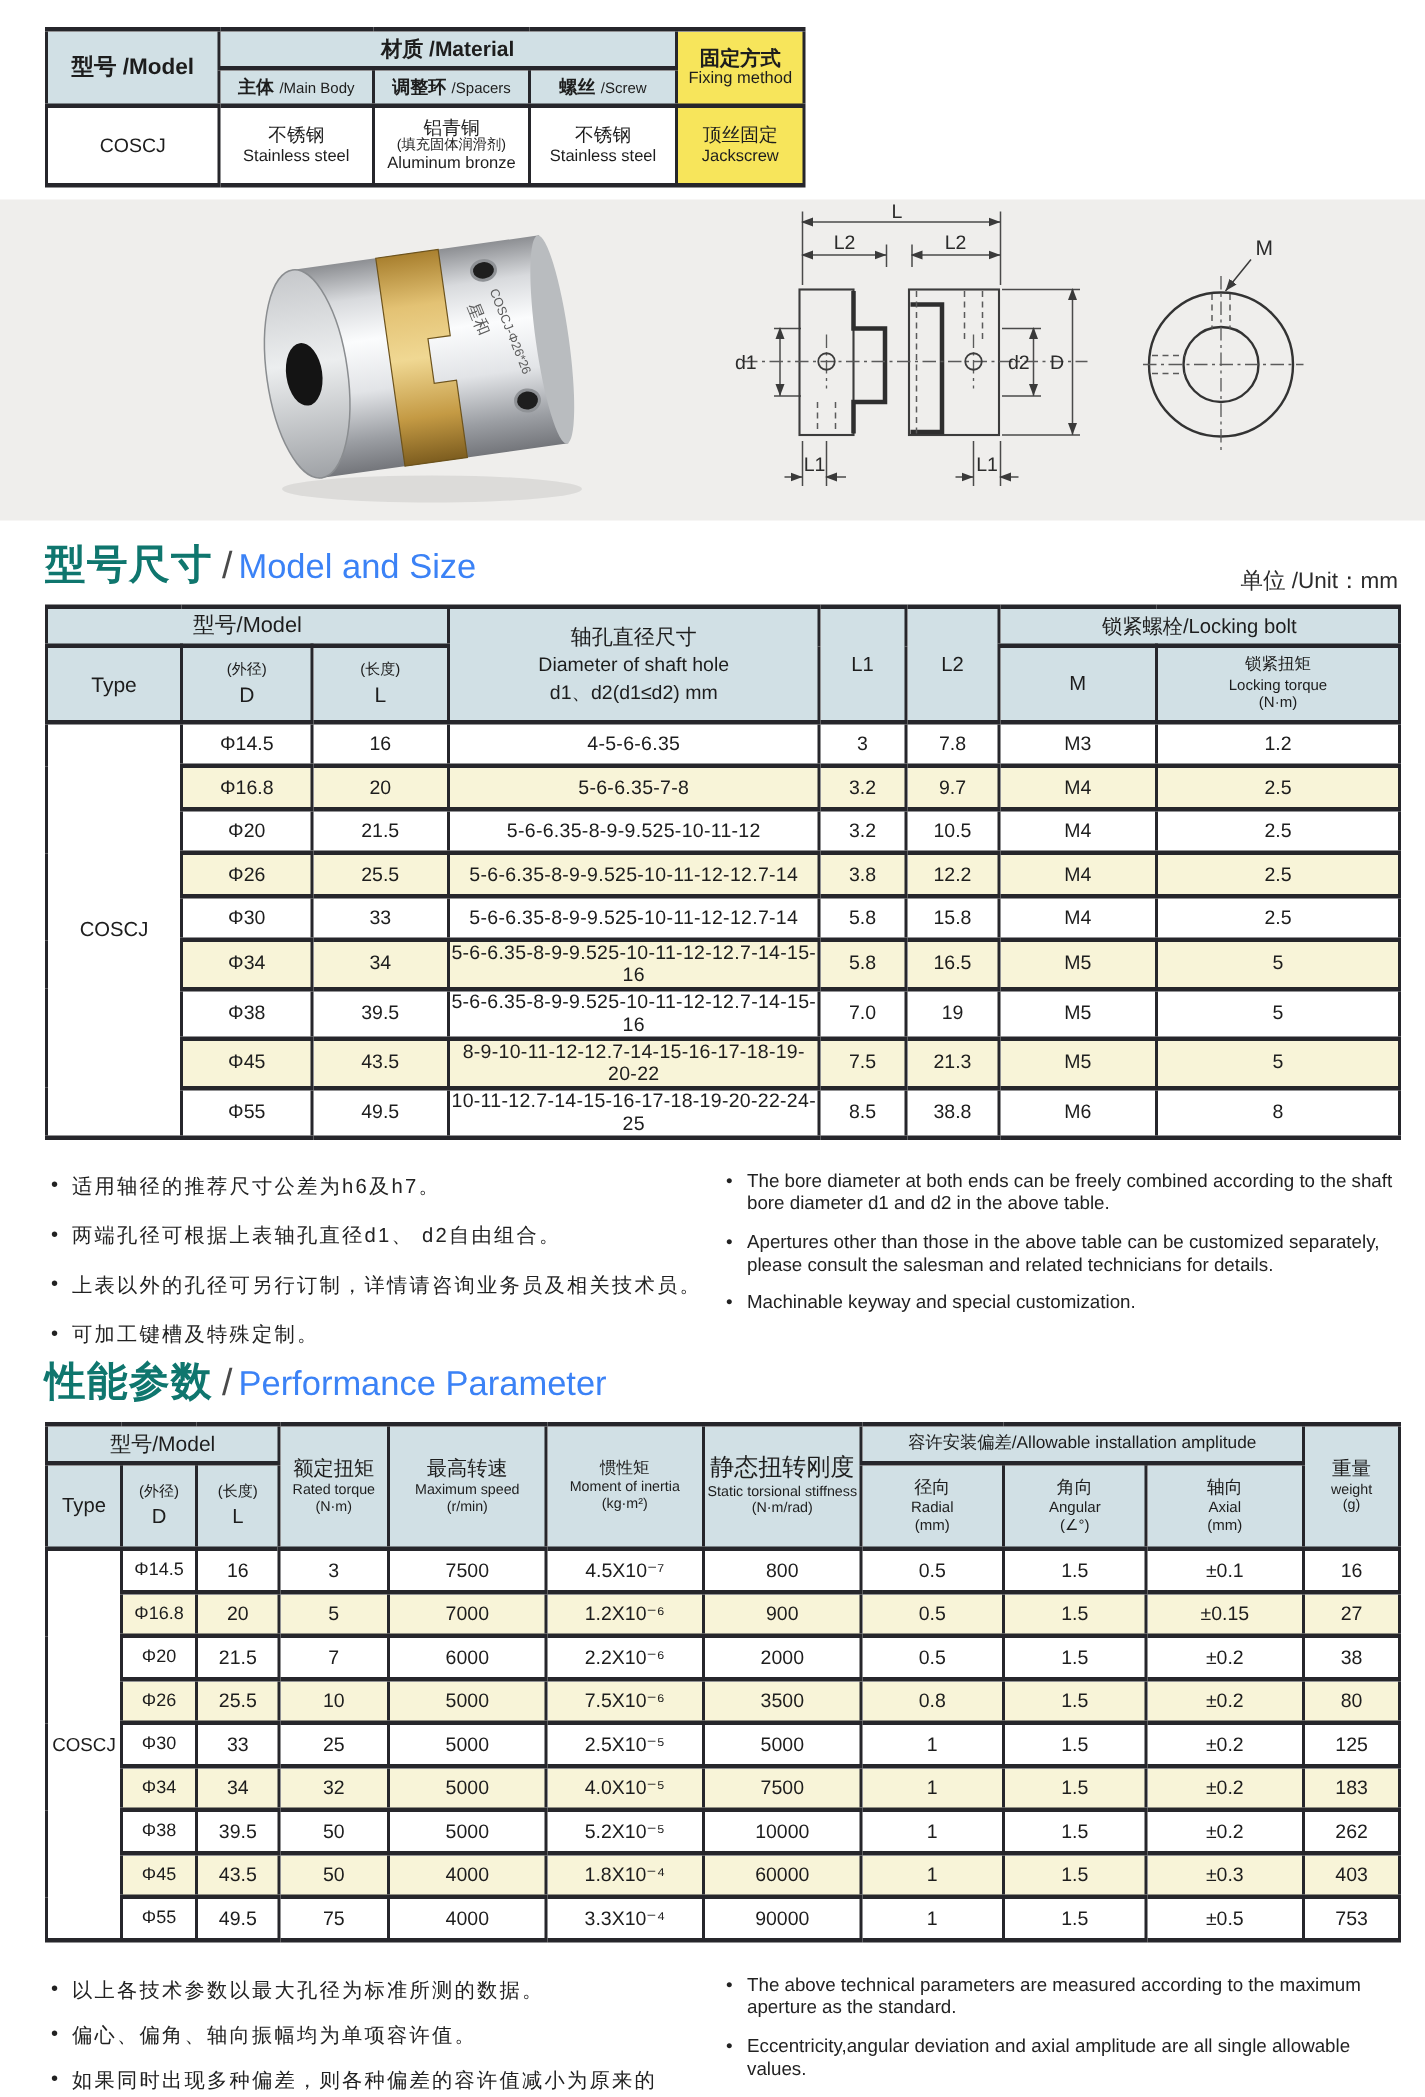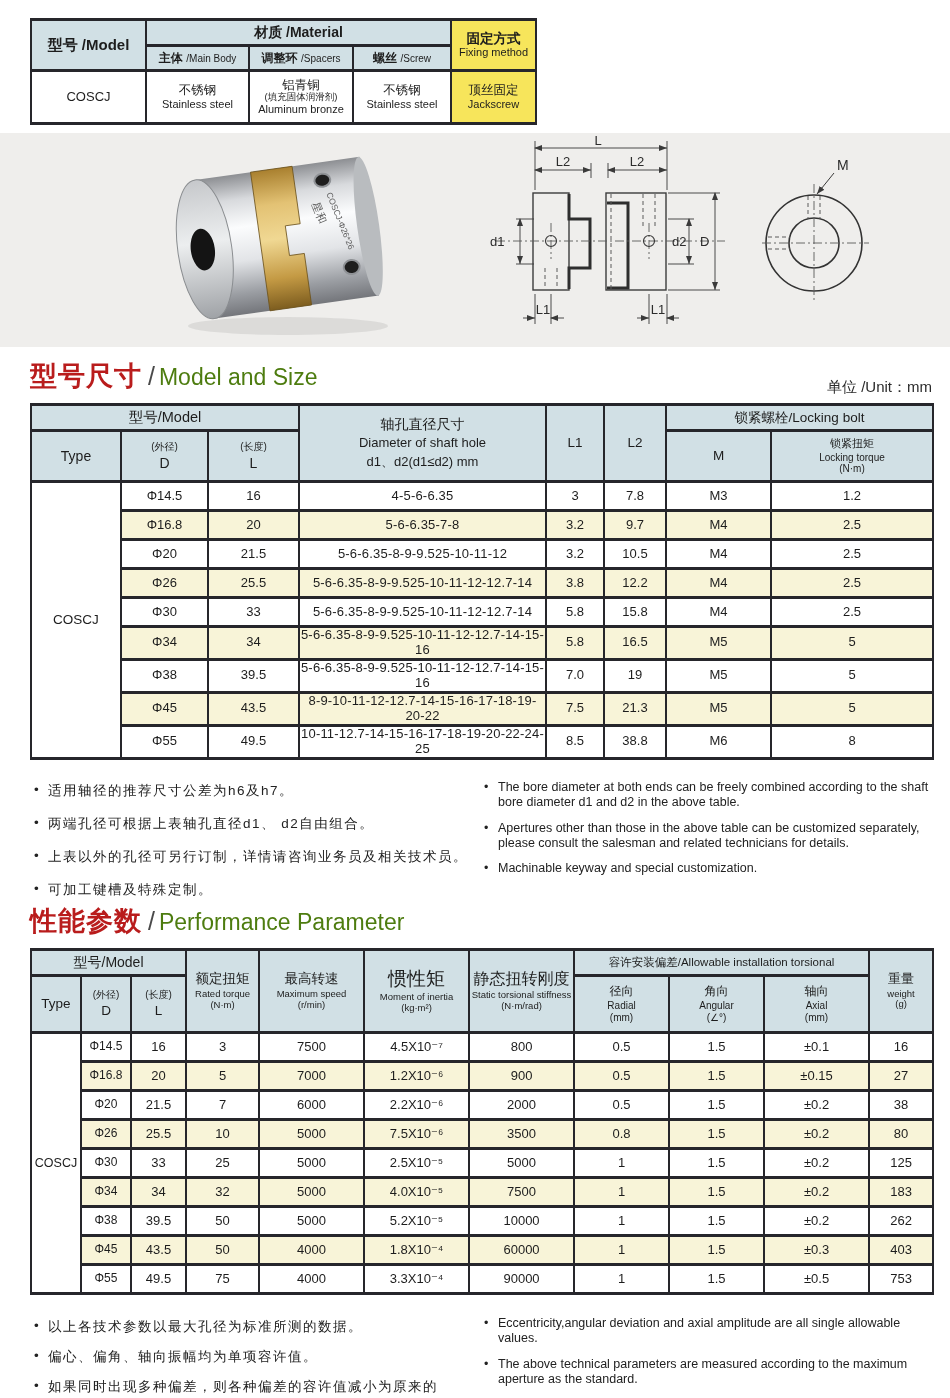--- a/index.html
+++ b/index.html
@@ -26,23 +26,23 @@
   .s11{font-size:11px;}
   .s12{font-size:12px;}
   .s125{font-size:12.5px;}
   .holes{text-align:left;padding-left:6px;font-size:12.5px;letter-spacing:0.2px;}
 
   
   .band{left:0;top:133px;width:950px;height:214px;background:#efeeec;}
 
   
   .sec-title{white-space:nowrap;}
-  .sec-title .cnpart{font-size:27px;font-weight:600;color:#b91c1c;letter-spacing:1px;}
+  .sec-title .cnpart{font-size:27px;font-weight:600;color:#0f766e;letter-spacing:1px;}
   .sec-title .sep{font-size:25px;color:#4a4a4a;margin:0 4px 0 6px;}
-  .sec-title .enpart{font-size:23px;color:#4d7c0f;margin-top:41px;}
+  .sec-title .enpart{font-size:23px;color:#3b82f6;margin-top:41px;}
   .unit-label{font-size:15px;color:#2b2b2b;text-align:right;}
 
   
   .note{position:relative;padding-left:16px;color:#222;}
   .note::before{content:"\2022";position:absolute;left:2px;top:0;}
   .note-cn{font-size:13.5px;letter-spacing:1.5px;margin-bottom:15px;}
   .note-en{font-size:12.5px;line-height:1.22;margin-bottom:10px;}
   .notes-cn-2 .note-cn{margin-bottom:12px;}
 
   
@@ -412,30 +412,30 @@
         <span class="hline" style="font-size:13.5px;">额定扭矩</span>
         <span class="hline s95 gap2">Rated torque</span>
         <span class="hline s95">(N·m)</span>
       </td>
       <td rowspan="2" class="hd">
         <span class="hline" style="font-size:13.5px;">最高转速</span>
         <span class="hline s95 gap2">Maximum speed</span>
         <span class="hline s95">(r/min)</span>
       </td>
       <td rowspan="2" class="hd">
-        <span class="hline" style="font-size:19px;font-family:Liberation Serif, serif;">惯性矩</span>
+        <span class="hline" style="font-size:11px;font-family:Liberation Serif, serif;">惯性矩</span>
         <span class="hline s95 gap2">Moment of inertia</span>
         <span class="hline s95">(kg·m²)</span>
       </td>
       <td rowspan="2" class="hd">
         <span class="hline" style="font-size:16px;">静态扭转刚度</span>
         <span class="hline s95 gap2">Static torsional stiffness</span>
         <span class="hline s95">(N·m/rad)</span>
       </td>
-      <td colspan="3" class="hd" style="font-size:11.5px;">容许安装偏差/Allowable installation torsional</td>
+      <td colspan="3" class="hd" style="font-size:11.5px;">容许安装偏差/Allowable installation amplitude</td>
       <td rowspan="2" class="hd">
         <span class="hline" style="font-size:13px;">重量</span>
         <span class="hline s95 gap2">weight</span>
         <span class="hline s95">(g)</span>
       </td>
     </tr>
     <tr style="height:57px;">
       <td class="hd" style="font-size:13.5px;">Type</td>
       <td class="hd">
         <span class="hline s10">(外径)</span>
@@ -573,16 +573,16 @@
   </tbody>
     </table>
 </div>
 
 <div class="abs notes-cn-2" style="left:32px;top:1318px;width:440px;">
   <div class="note note-cn">以上各技术参数以最大孔径为标准所测的数据。</div>
   <div class="note note-cn">偏心、偏角、轴向振幅均为单项容许值。</div>
   <div class="note note-cn">如果同时出现多种偏差，则各种偏差的容许值减小为原来的1/2。</div>
 </div>
 <div class="abs" style="left:482px;top:1316px;width:458px;">
+  <div class="note note-en">The above technical parameters are measured according to the maximum aperture as the standard.</div>
   <div class="note note-en">Eccentricity,angular deviation and axial amplitude are all single allowable values.</div>
-  <div class="note note-en">The above technical parameters are measured according to the maximum aperture as the standard.</div>
   <div class="note note-en">If multiple deviations occur at the same time, the allowable value of various deviations will be reduced to 1/2 of the original value.</div>
 </div>
 
 </body></html>

